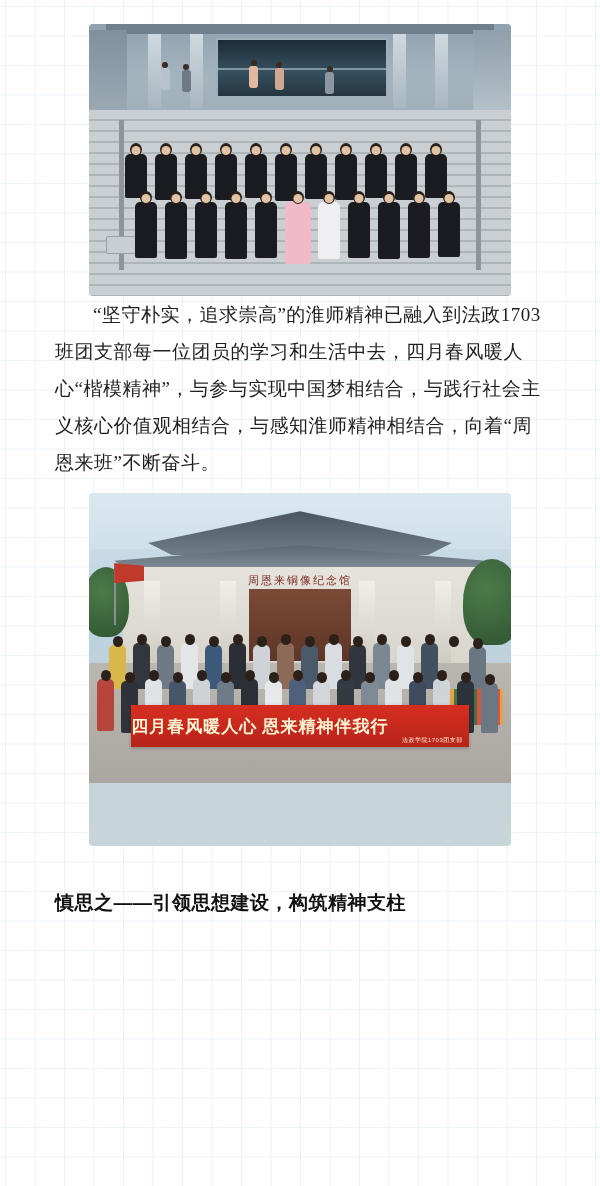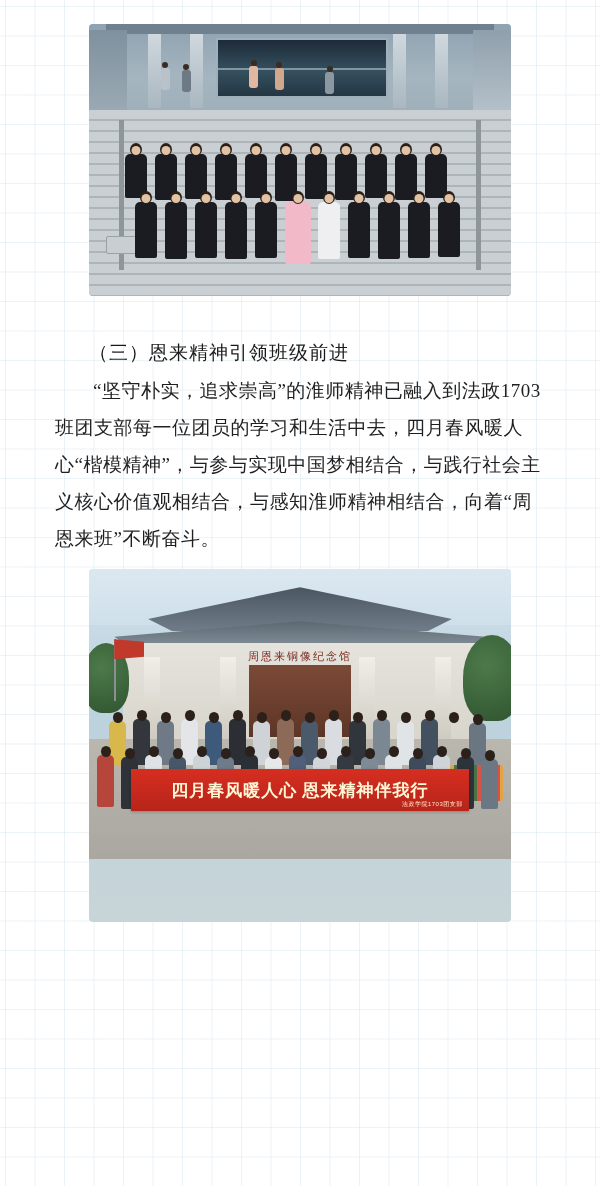--- a/index.html
+++ b/index.html
@@ -196,24 +196,24 @@
     position: absolute; left: 6%; top: 70px; width: 2px; height: 62px; background: #8a8f92;
   }
   .crowd .c {
     position: absolute; width: 17px; border-radius: 5px 5px 2px 2px;
   }
   .crowd .c:before {
     content: ""; position: absolute; left: 50%; transform: translateX(-50%);
     top: -9px; width: 10px; height: 11px; border-radius: 50%; background: #2b211a;
   }
   .banner {
-    position: absolute; left: 10%; top: 200px; width: 80%; height: 42px;
+    position: absolute; left: 10%; top: 212px; width: 80%; height: 42px;
     background: linear-gradient(#d62e20, #b7241a);
     box-shadow: 0 1px 3px rgba(0,0,0,0.25);
-    display: flex; align-items: center; justify-content: center;
+    display: flex; align-items: center; 
   }
   .banner .btext {
     color: #fff7d6; font-size: 17px; letter-spacing: 1px;
     font-family: "Liberation Serif", serif; font-weight: bold;
     white-space: nowrap;
   }
   .banner .bsub {
     position: absolute; right: 6px; bottom: 2px; color: #ffe9c9; font-size: 6px;
     letter-spacing: 0.5px;
   }
@@ -316,21 +316,20 @@
           <div class="p pink" style="left:196px; height:62px; width:26px;"></div>
           <div class="p white" style="left:229px; height:57px;"></div>
           <div class="p" style="left:259px; height:56px;"></div>
           <div class="p" style="left:289px; height:57px;"></div>
           <div class="p" style="left:319px; height:56px;"></div>
           <div class="p" style="left:349px; height:55px;"></div>
         </div>
       </div>
     </div>
 
-    <div class="heading">（三）恩来精神引领班级前进</div>
 
     <p class="para">“坚守朴实，追求崇高”的淮师精神已融入到法政1703班团支部每一位团员的学习和生活中去，四月春风暖人心“楷模精神”，与参与实现中国梦相结合，与践行社会主义核心价值观相结合，与感知淮师精神相结合，向着“周恩来班”不断奋斗。</p>
 
     <div class="photo photo-2">
       <div class="bldg2">
         <div class="sky2"></div>
         <div class="roof"></div>
         <div class="roof2"></div>
         <div class="wall"></div>
         <div class="plaque">周恩来铜像纪念馆</div>
@@ -387,16 +386,17 @@
 
         <div class="banner">
           <span class="btext">四月春风暖人心  恩来精神伴我行</span>
           <span class="bsub">法政学院1703团支部</span>
         </div>
       </div>
     </div>
 
     <div class="section-title">
       <span class="dot"></span>
+      <span class="st-wrap">慎思之——引领思想建设，构筑精神支柱</span>
     </div>
 
   </div>
 </div>
 
 </body></html>

